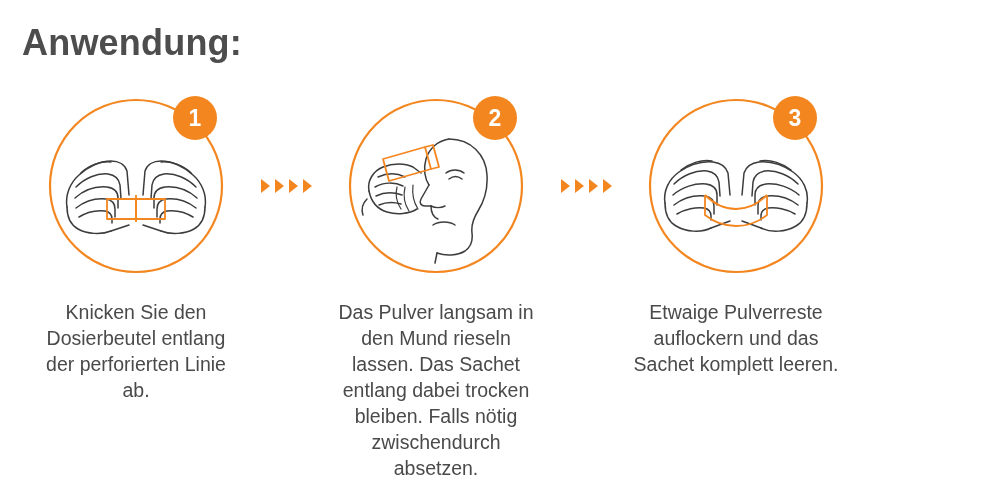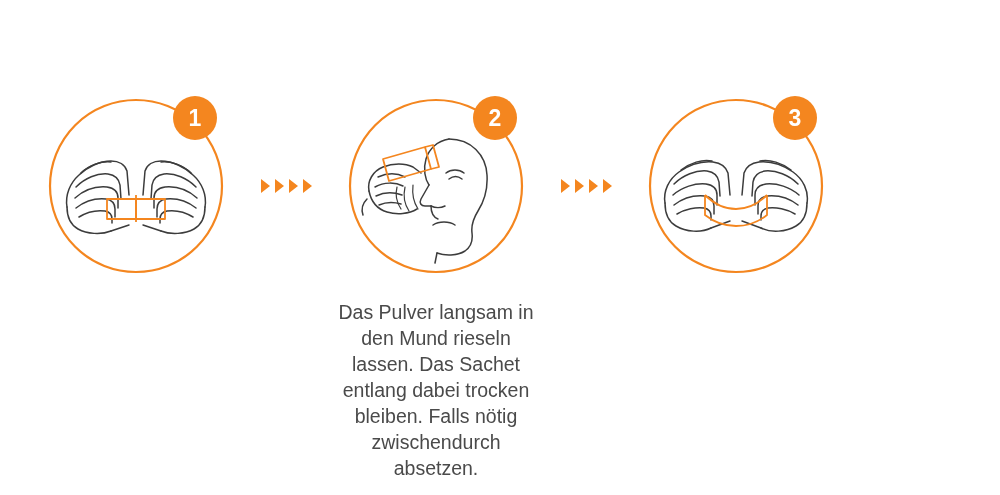--- a/index.html
+++ b/index.html
@@ -93,20 +93,21 @@
     border-top: 7px solid transparent;
     border-bottom: 7px solid transparent;
     border-left: 9px solid #f4861f;
   }
 </style>
 </head>
 <body>
 
 <div class="page">
 
+  <div class="title">Anwendung:</div>
 
   <div class="steps">
 
     <div class="step step-1">
       <div class="circle-wrap">
         <svg class="circle-svg" width="182" height="182" viewBox="0 0 182 182">
           <circle cx="91" cy="91" r="86" fill="none" stroke="#f4861f" stroke-width="2.2"></circle>
 
           <g fill="none" stroke="#3c3c3c" stroke-width="1.5" stroke-linecap="round" stroke-linejoin="round">
             <path d="M22 112 C20 100 25 88 34 80 C42 72 55 66 66 66 C74 66 80 70 82 76 L84 100"></path>
@@ -131,20 +132,21 @@
           </g>
 
           <g fill="none" stroke="#f4861f" stroke-width="1.8" stroke-linejoin="round">
             <path d="M62 104 L91 104 L91 124 L62 124 Z"></path>
             <path d="M91 104 L120 104 L120 124 L91 124 Z"></path>
             <path d="M91 100 L91 128" stroke-dasharray="3 3"></path>
           </g>
         </svg>
         <div class="badge">1</div>
       </div>
+      <div class="caption">Knicken Sie den Dosierbeutel entlang der perforierten Linie ab.</div>
     </div>
 
     <div class="arrows">
       <span class="chev"></span>
       <span class="chev"></span>
       <span class="chev"></span>
       <span class="chev"></span>
     </div>
 
     <div class="step">
@@ -222,16 +224,17 @@
             <path d="M116 133 L97 126"></path>
           </g>
 
           <g fill="none" stroke="#f4861f" stroke-width="1.8" stroke-linejoin="round">
             <path d="M60 100 C70 110 80 114 91 114 C102 114 112 110 122 100"></path>
             <path d="M60 100 L60 120 C70 128 80 131 91 131 C102 131 112 128 122 120 L122 100"></path>
           </g>
         </svg>
         <div class="badge">3</div>
       </div>
+      <div class="caption">Etwaige Pulverreste auflockern und das Sachet komplett leeren.</div>
     </div>
 
   </div>
 </div>
 
 </body></html>

